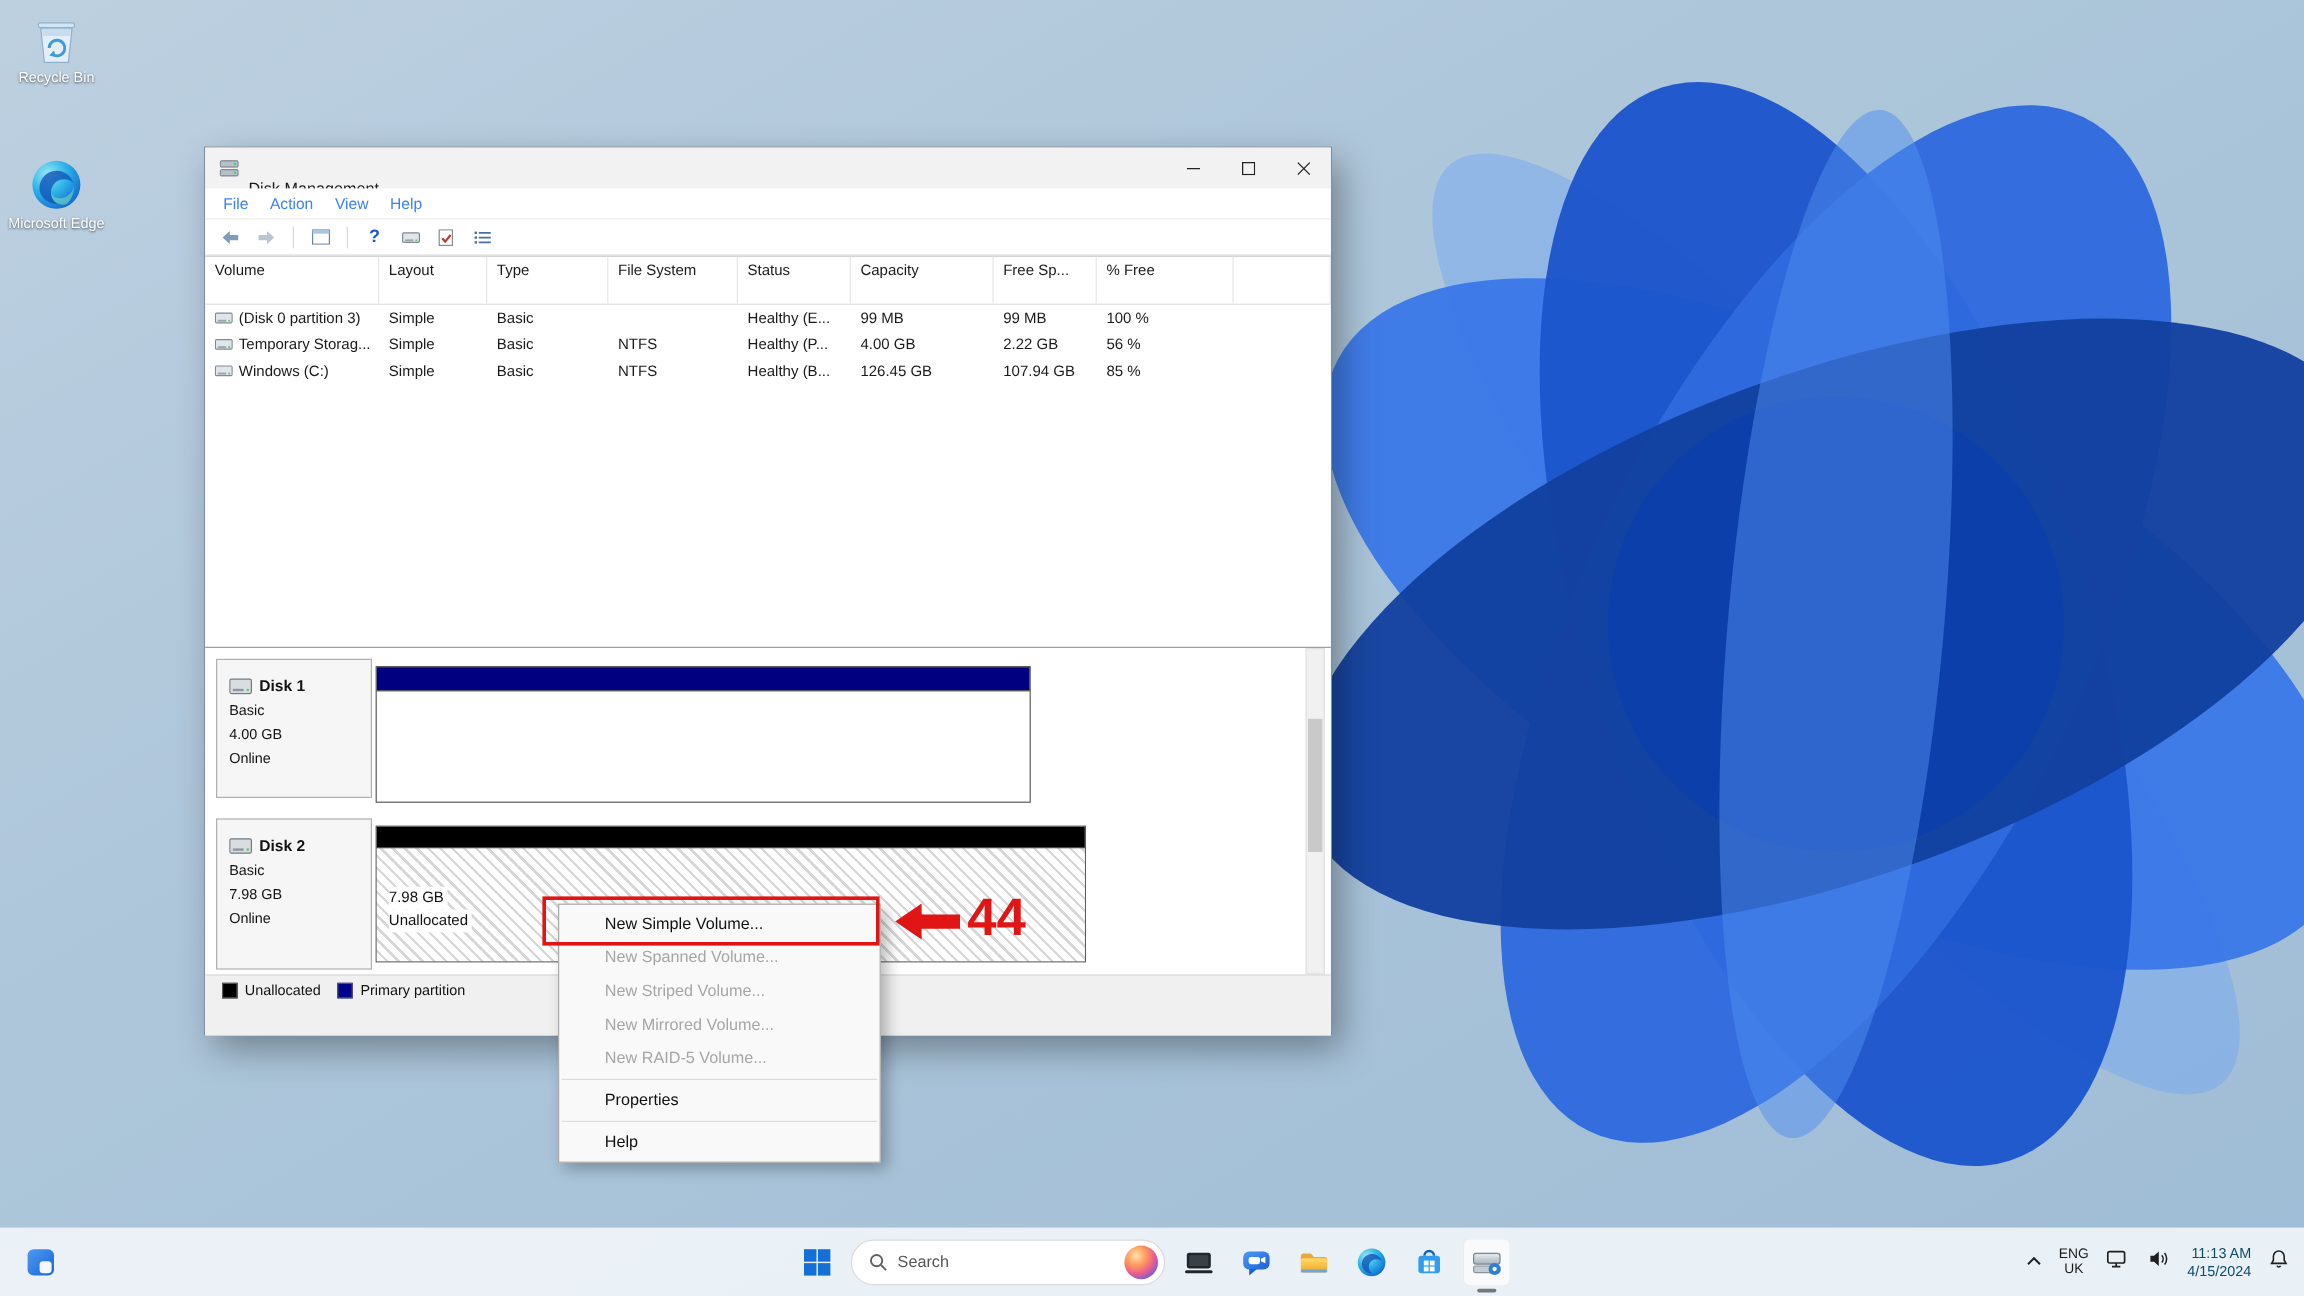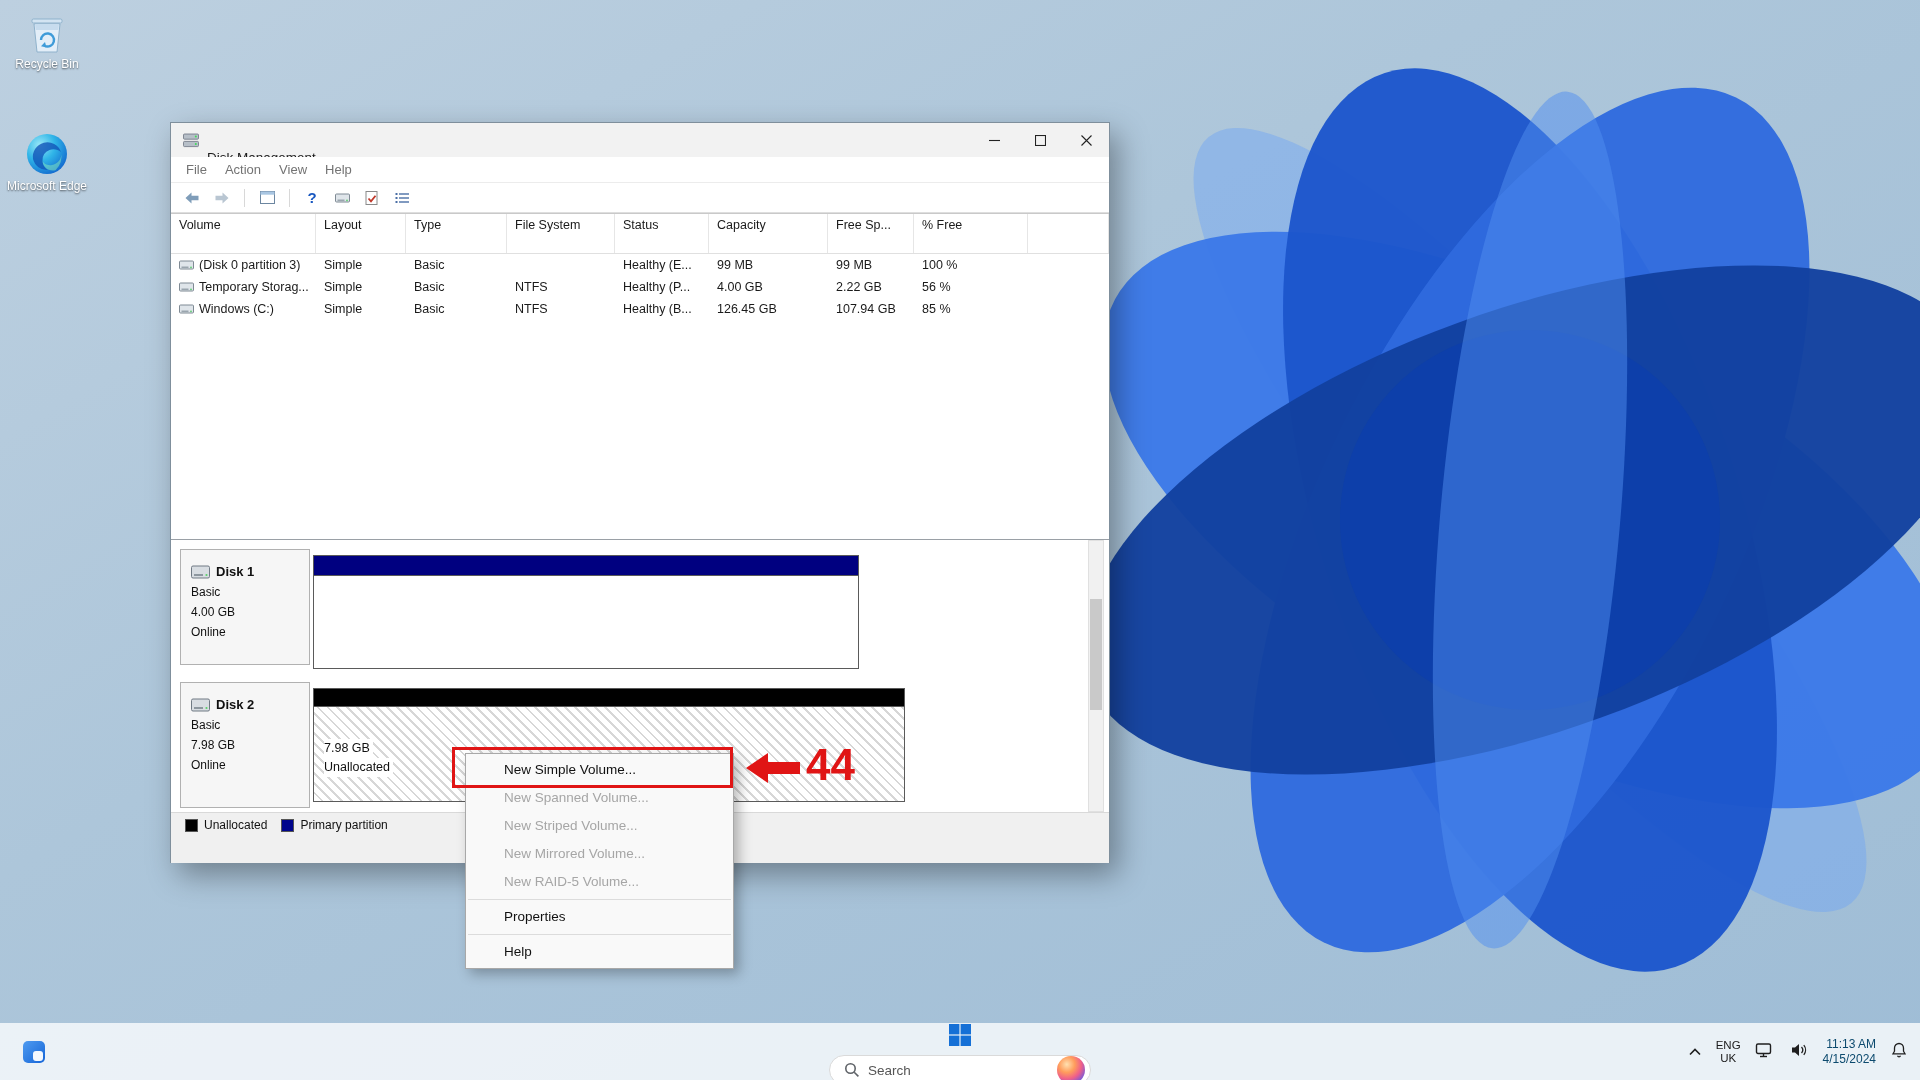--- a/index.html
+++ b/index.html
@@ -20,21 +20,21 @@
   
   .dm-window { position: absolute; left: 170px; top: 122px; width: 940px; height: 741px;
     background: #f0f0f0; border: 1px solid #7f8f9c; box-shadow: 8px 12px 28px rgba(0,0,0,.35); z-index: 10; }
   .titlebar { position: absolute; left: 0; top: 0; right: 0; height: 34px; background: #f2f2f2; display: flex; align-items: center; }
   .titlebar .app-icon { margin: 0 8px 0 12px; display: flex; }
   .title-text { font-size: 13.5px; color: #1a1a1a; margin-top: 34px; }
   .win-controls { margin-left: auto; display: flex; height: 100%; }
   .win-btn { width: 46px; height: 100%; display: flex; align-items: center; justify-content: center; }
 
   .menubar { position: absolute; left: 0; top: 34px; right: 0; height: 26px; background: #fff;
-    display: flex; align-items: center; font-size: 13px; color: #737373; border-bottom: 1px solid #ececec; padding-left: 6px; }
+    display: flex; align-items: center; font-size: 13px; color: #3b82f6; border-bottom: 1px solid #ececec; padding-left: 6px; }
   .menu-item { padding: 0 9px; }
 
   .toolbar { position: absolute; left: 0; top: 60px; right: 0; height: 30px; background: #fff;
     border-bottom: 1px solid #dedede; display: flex; align-items: center; padding-left: 10px; gap: 8px; }
   .tb-btn { width: 22px; height: 22px; display: flex; align-items: center; justify-content: center; }
   .tb-sep { width: 1px; height: 18px; background: #d8d8d8; margin: 0 3px; }
   .help-q { font-size: 15px; font-weight: bold; color: #1857c0; }
 
   
   .list-pane { position: absolute; left: 0; top: 90px; width: 938px; height: 326px; background: #fff; border-top: 1px solid #c9c9c9; }
@@ -83,21 +83,21 @@
   
   .anno-box { position: absolute; left: 452px; top: 747px; width: 281px; height: 41px; border: 3px solid #e01515; z-index: 60; }
   .anno-arrow { position: absolute; left: 744px; top: 751px; z-index: 60; }
   .anno-num { position: absolute; left: 806px; top: 740px; z-index: 60; font-size: 44px; font-weight: 800; color: #e01515; }
 
   
   .taskbar { position: absolute; left: 0; top: 1023px; width: 1920px; height: 57px;
     background: rgba(242,246,250,.9); z-index: 100; }
   .tb-left { position: absolute; left: 14px; top: 0; height: 100%; display: flex; align-items: center; }
   .tb-center { position: absolute; left: 50%; top: 0; transform: translateX(-50%); height: 100%;
-    display: flex; align-items: center; gap: 8px; flex-direction: column; }
+    display: flex; align-items: center; gap: 8px; }
   .tb-right { position: absolute; right: 12px; top: 0; height: 100%; display: flex; align-items: center; gap: 14px; }
   .tb-slot { width: 40px; height: 40px; border-radius: 6px; display: flex; align-items: center; justify-content: center; position: relative; }
   .tb-slot.active { background: rgba(255,255,255,.65); box-shadow: inset 0 0 0 1px rgba(0,0,0,.06); }
   .tb-slot.active::after { content: ""; position: absolute; bottom: -5px; left: 50%; transform: translateX(-50%);
     width: 16px; height: 3px; border-radius: 2px; background: #73787e; }
   .search-pill { width: 262px; height: 38px; border-radius: 19px; background: #fff; border: 1px solid #dadada;
     display: flex; align-items: center; padding: 0 5px 0 14px; gap: 8px; }
   .search-input { flex: 1; border: none; outline: none; background: transparent; font-size: 13.5px; color: #444; font-family: inherit; }
   .search-input::placeholder { color: #555; }
   .search-ball { width: 28px; height: 28px; border-radius: 50%;

